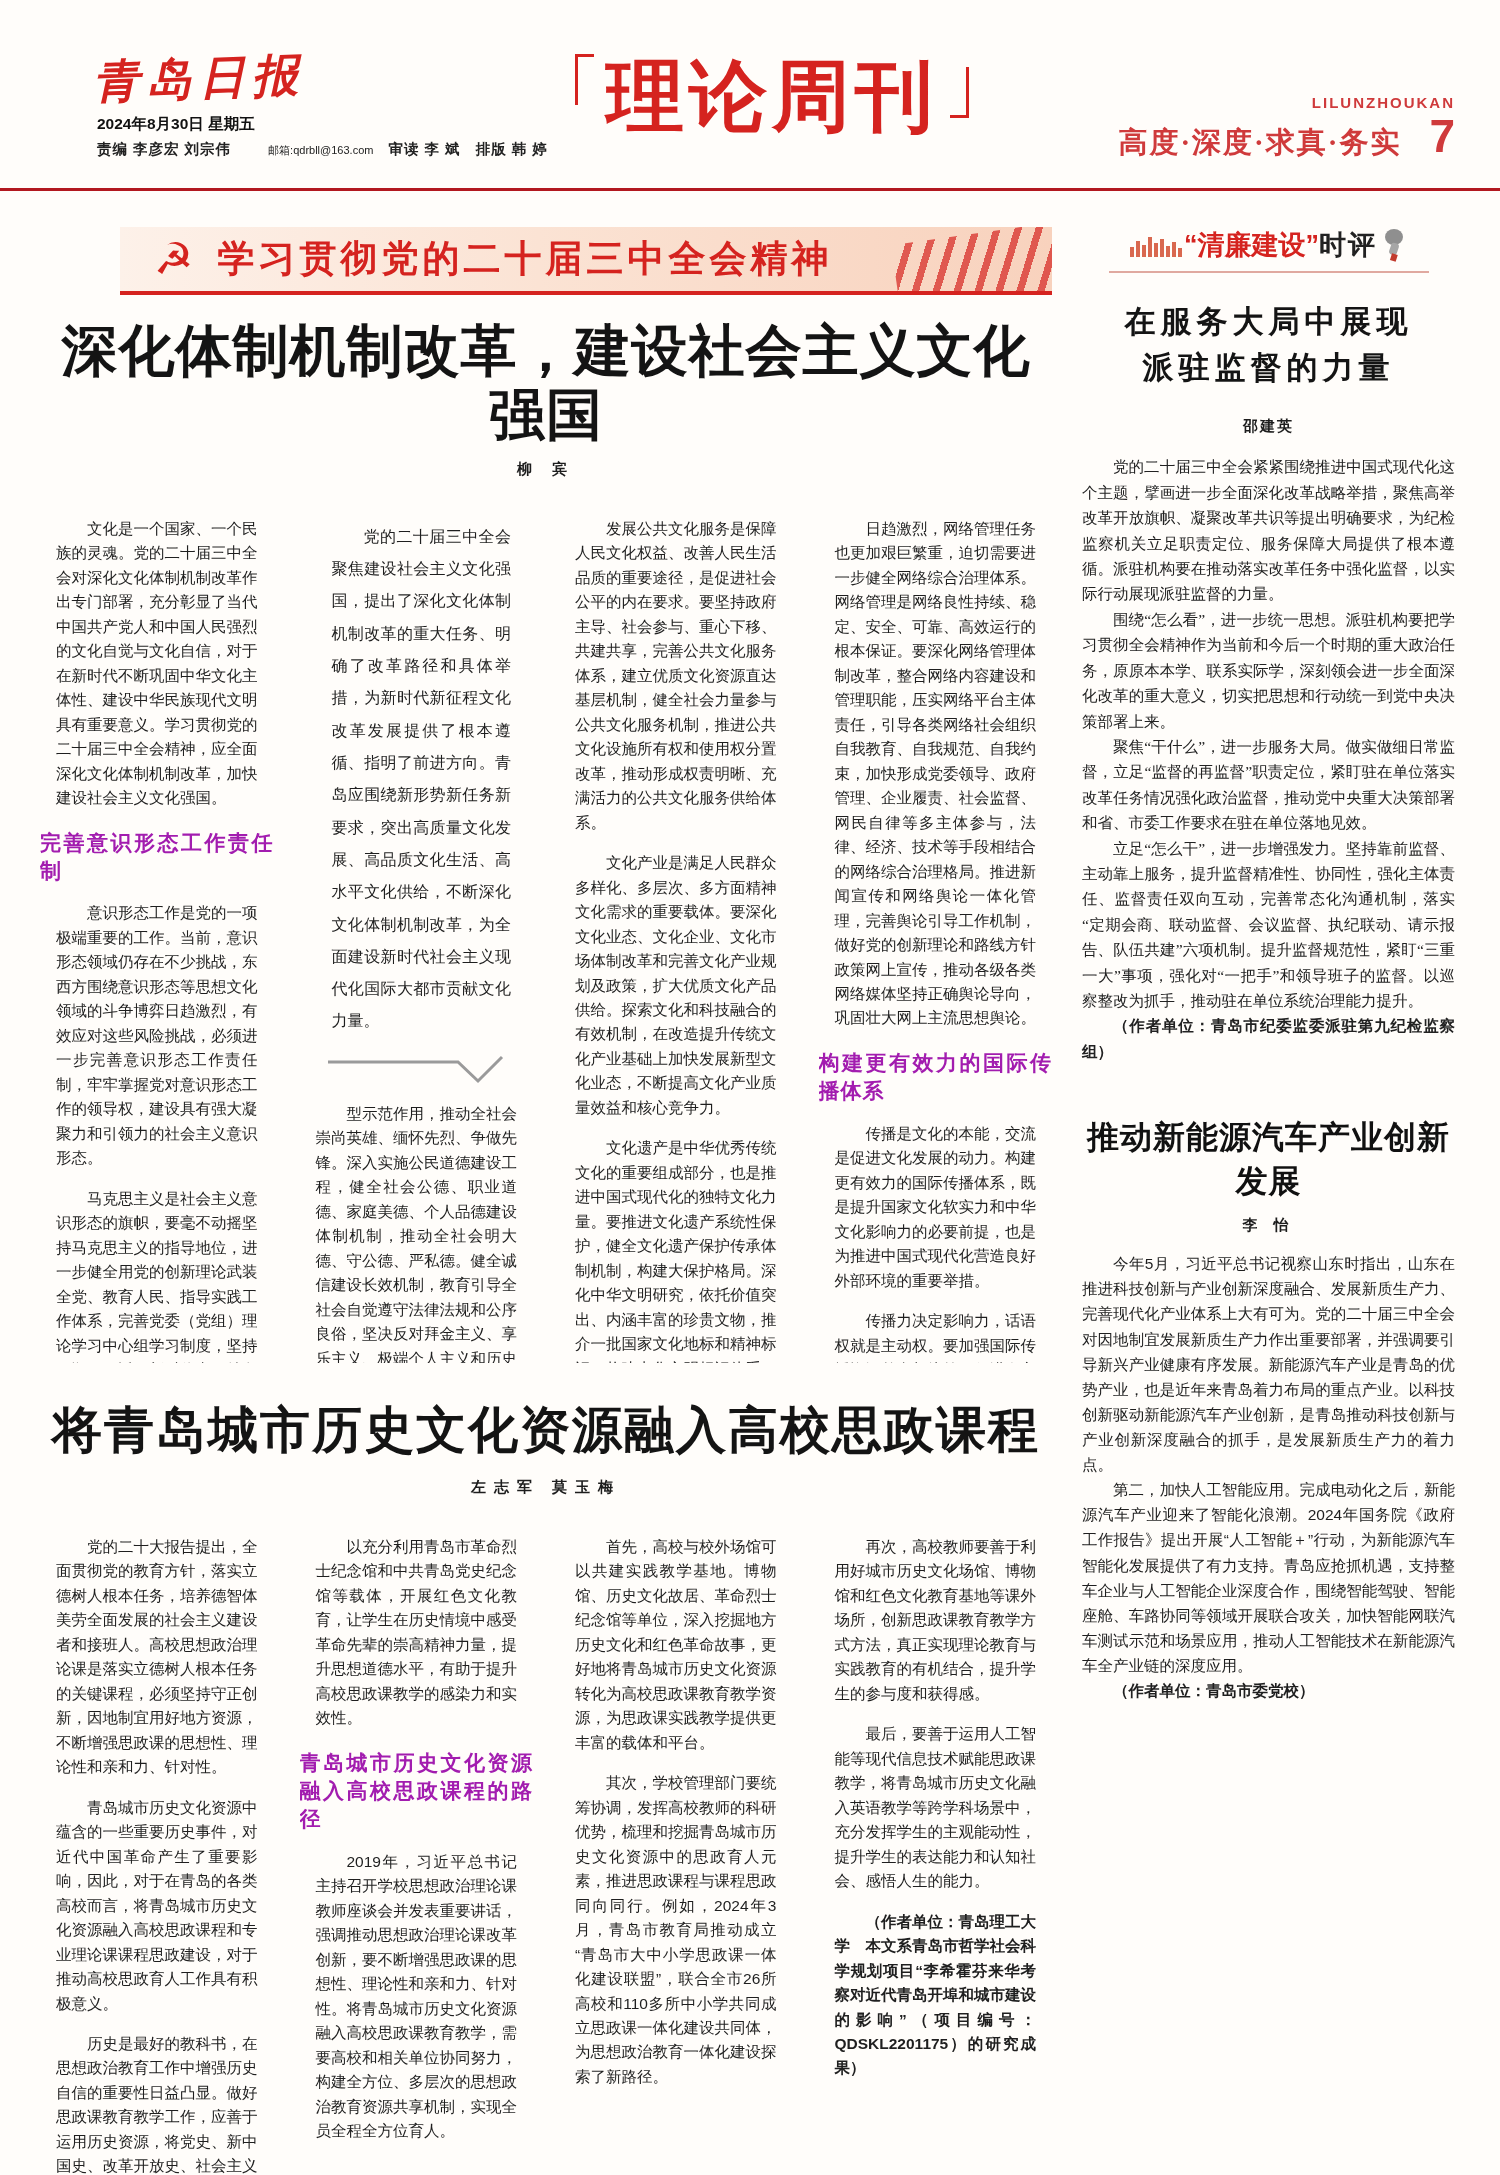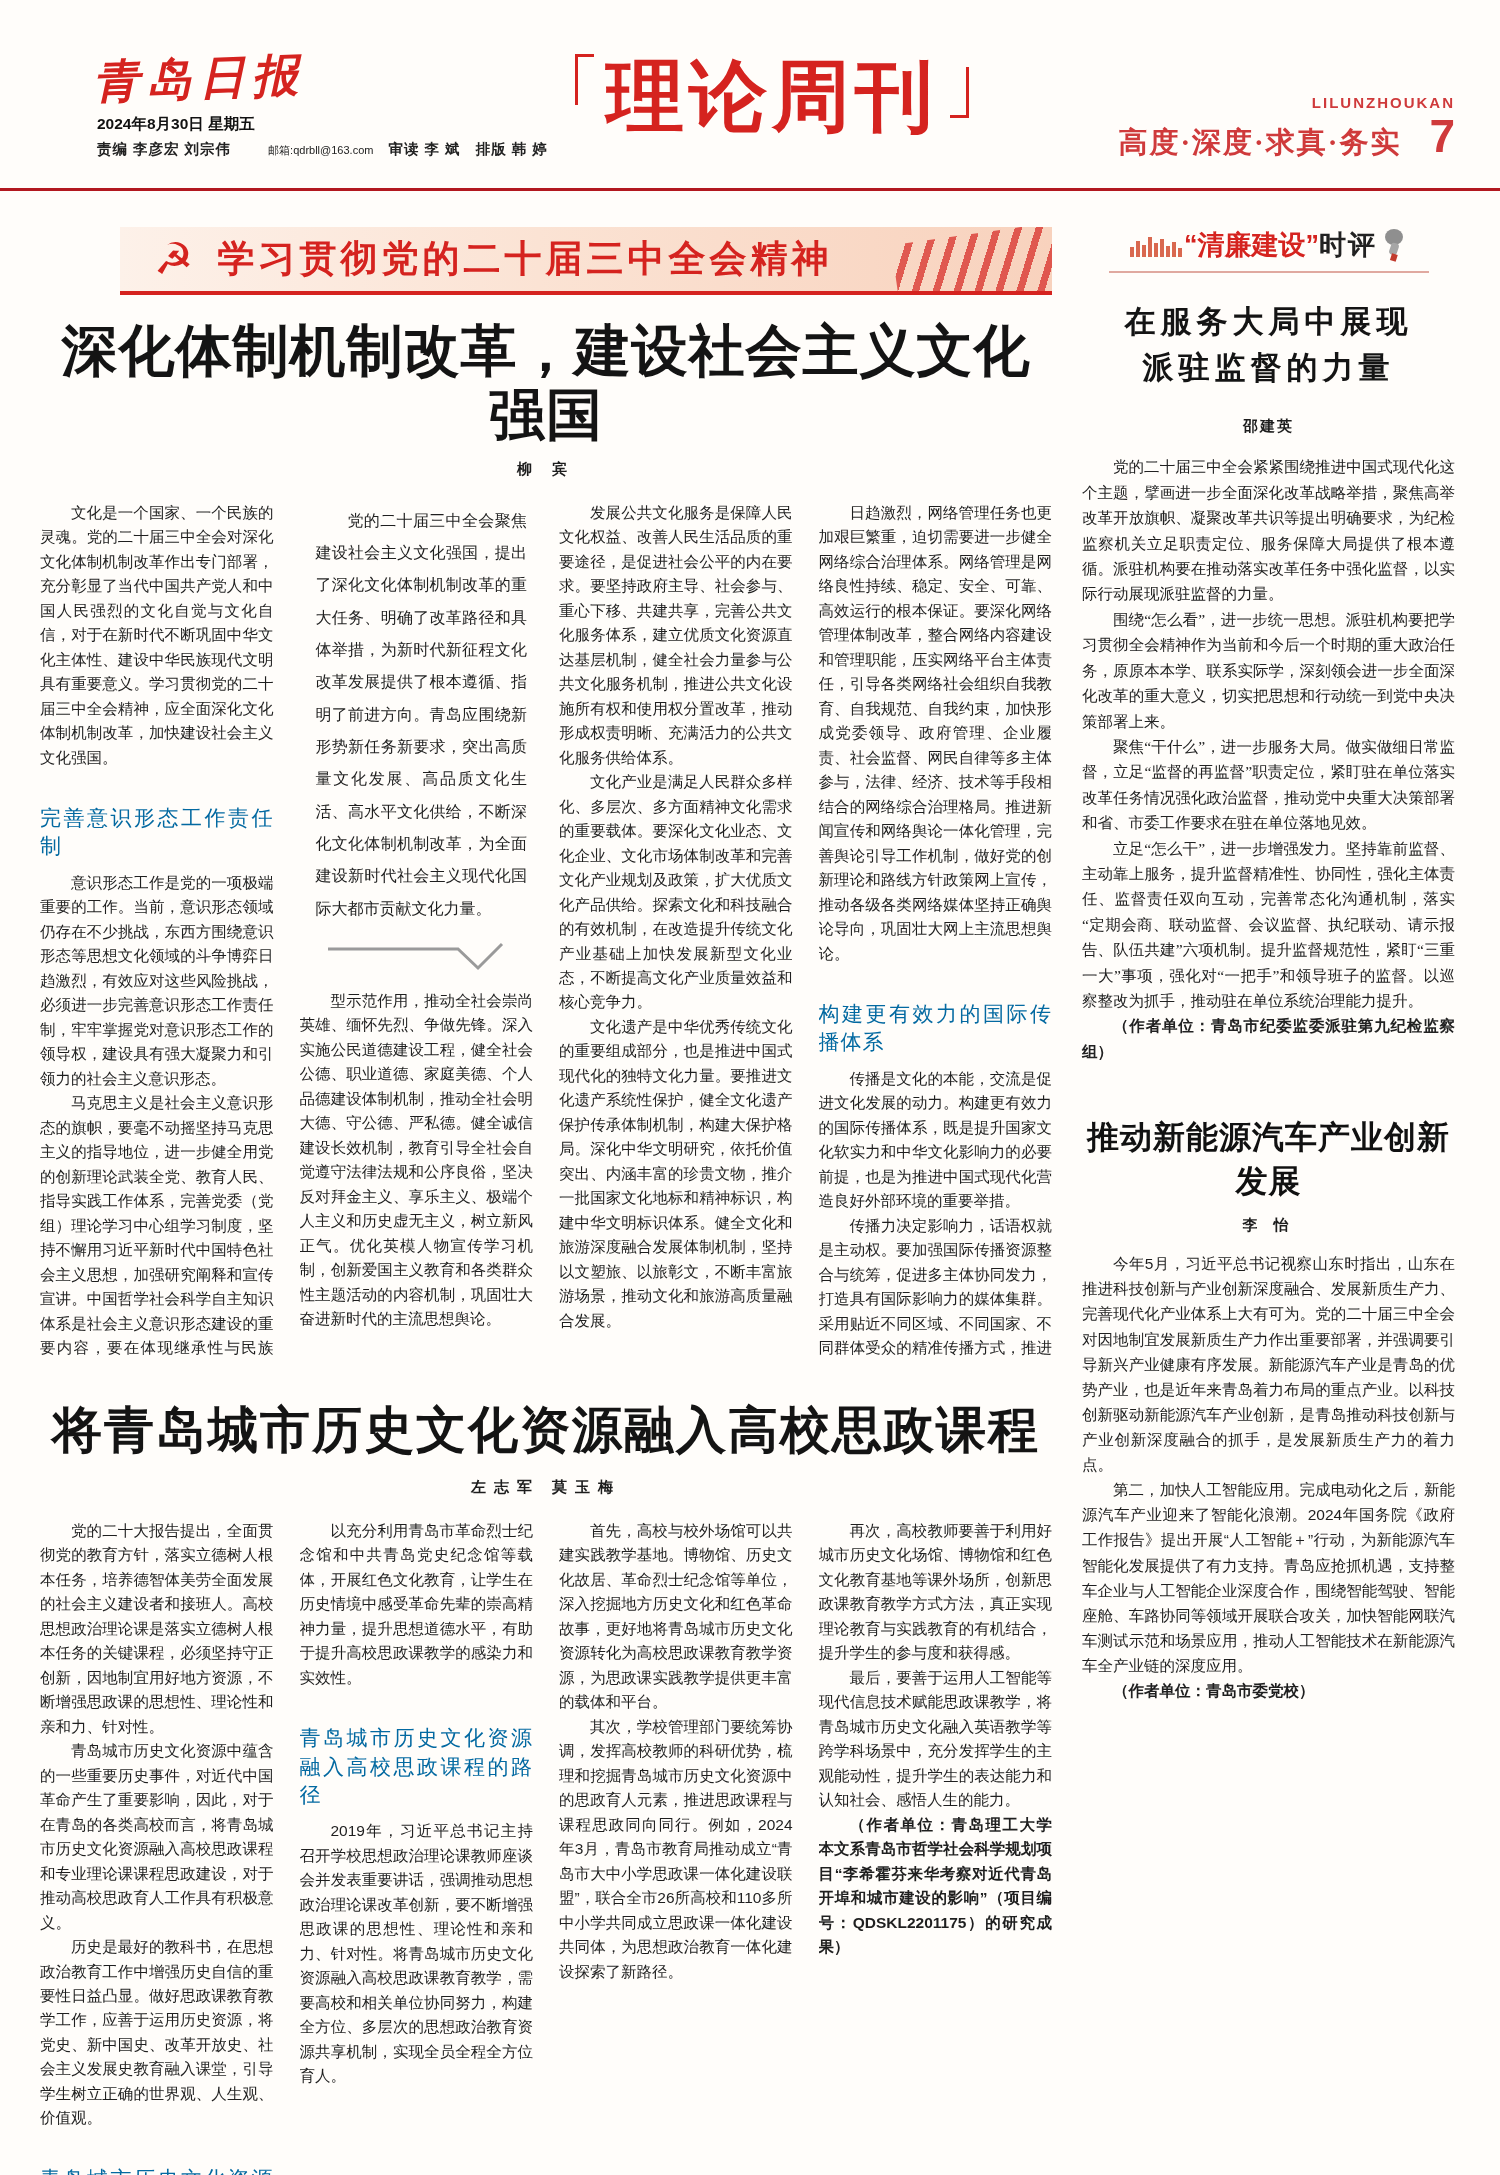--- a/index.html
+++ b/index.html
@@ -42,22 +42,22 @@
   .ribbon{position:absolute;right:-14px;top:6px;width:170px;height:80px;transform:rotate(-8deg);
           background:repeating-linear-gradient(115deg,transparent 0 13px,rgba(213,35,31,.7) 13px 20px);}
 
   
   .main-headline{font-family:"Liberation Serif","DejaVu Serif",serif;font-weight:900;font-size:56px;
           letter-spacing:1px;text-align:center;margin:20px 0 12px;color:#141414;line-height:1.15;}
   .byline{text-align:center;font-size:15px;font-weight:bold;letter-spacing:8px;margin-bottom:22px;}
   .cols{display:flex;gap:26px;}
   .main-cols{height:862px;overflow:hidden;}
   .col{flex:1;min-width:0;overflow:hidden;text-align:justify;}
-  .col p{margin:0;text-indent:2em;font-size:15.5px;line-height:1.58;color:#1f1f1f;}
-  .col h3{font-size:21px;margin:34px 0 10px;font-weight:400;letter-spacing:1px;color:#0369a1;line-height:1.35;}
+  .col p{margin:16px;text-indent:2em;font-size:15.5px;line-height:1.58;color:#1f1f1f;}
+  .col h3{font-size:21px;margin:18px 0 10px;font-weight:700;letter-spacing:1px;color:#a21caf;line-height:1.35;}
   .lead-box{padding:4px 6px 0 16px;}
   .lead-box p{font-size:16px;line-height:2.02;}
   .v-mark{display:block;margin:16px auto 18px;}
   .endnote{font-weight:bold;}
 
   
   .bottom-article{margin-top:34px;}
   .bottom-headline{font-family:"Liberation Serif","DejaVu Serif",serif;font-weight:900;font-size:50px;
           text-align:center;letter-spacing:2px;margin:0 0 14px;color:#141414;}
   .bottom-cols{height:702px;overflow:hidden;}

